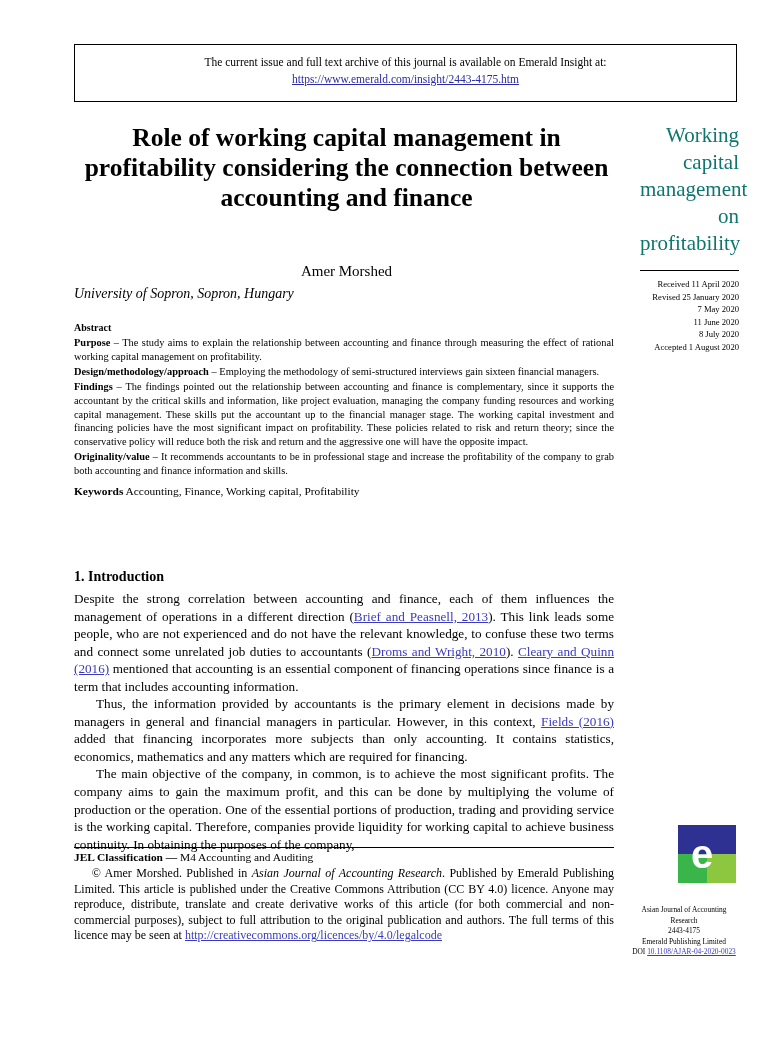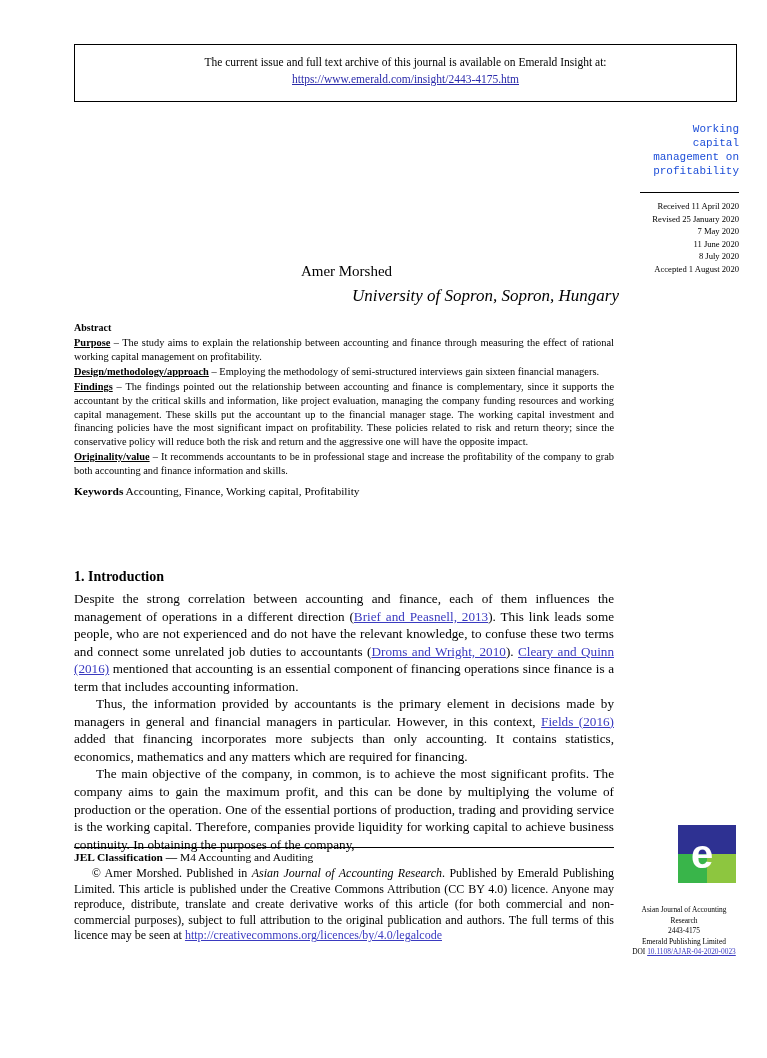--- a/index.html
+++ b/index.html
@@ -44,24 +44,23 @@
 
   
   .rail {
     position: absolute;
     left: 640px;
     top: 122px;
     width: 99px;
     text-align: right;
   }
   .rail-title {
-    font-size: 11px;
+    font-size: 21px;
     line-height: 1.28;
-    color: #1d4ed8;
-    font-family: Liberation Mono, monospace;
+    color: #0f766e;
   }
   .rail-rule {
     margin-top: 14px;
     margin-bottom: 7px;
     border-bottom: 1.6px solid #000;
     width: 99px;
   }
   .rail-dates {
     font-size: 8.6px;
     line-height: 1.45;
@@ -84,22 +83,22 @@
     top: 263px;
     width: 545px;
     text-align: center;
     font-size: 15px;
   }
   .affil {
     position: absolute;
     left: 74px;
     top: 286px;
     width: 545px;
-    text-align: right;
-    font-size: 17px;
+    text-align: left;
+    font-size: 14px;
     font-style: italic;
   }
 
   
   .abs-wrap {
     position: absolute;
     left: 74px;
     top: 322px;
     width: 540px;
   }
@@ -107,21 +106,21 @@
     font-weight: bold;
     font-size: 10px;
     margin-bottom: 3px;
   }
   .abs-p {
     font-size: 10.4px;
     line-height: 1.32;
     text-align: justify;
     margin: 0 0 1.5px 0;
   }
-  .abs-p b { font-weight: bold; text-decoration: underline; }
+  .abs-p b { font-weight: bold; }
   .kw {
     font-size: 11.4px;
     margin-top: 7px;
   }
   .kw b { font-weight: bold; }
   .ptype {
     font-size: 11.4px;
     margin-top: 4px;
   }
   .ptype b { font-weight: bold; }
@@ -218,20 +217,21 @@
 </head>
 <body>
 
 <div class="page">
 
   <div class="banner">
     <div>The current issue and full text archive of this journal is available on Emerald Insight at:</div>
     <a href="#">https://www.emerald.com/insight/2443-4175.htm</a>
   </div>
 
+  <div class="title">Role of working capital management in profitability considering the connection between accounting and finance</div>
   <div class="authors">Amer Morshed</div>
   <div class="affil">University of Sopron, Sopron, Hungary</div>
 
   <div class="rail">
     <div class="rail-title">Working capital management on profitability</div>
     <div class="rail-rule"></div>
     <div class="rail-dates">
         <div>Received 11 April 2020</div>
         <div>Revised 25 January 2020</div>
         <div>7 May 2020</div>

